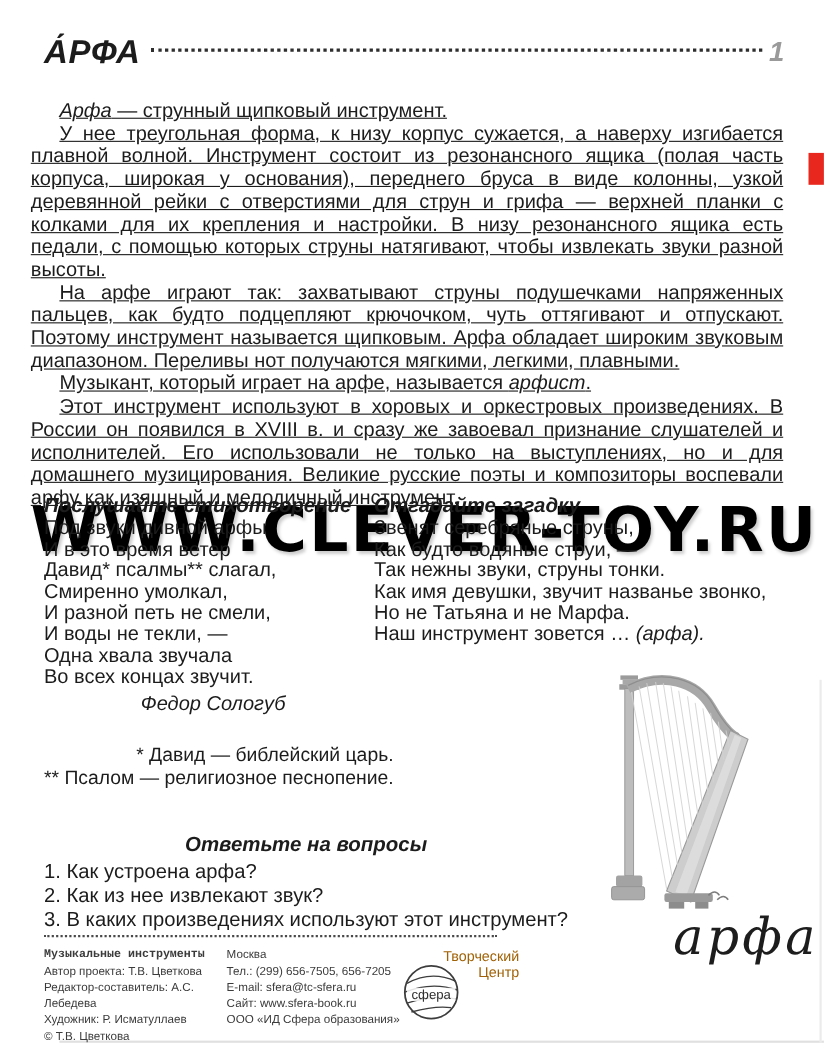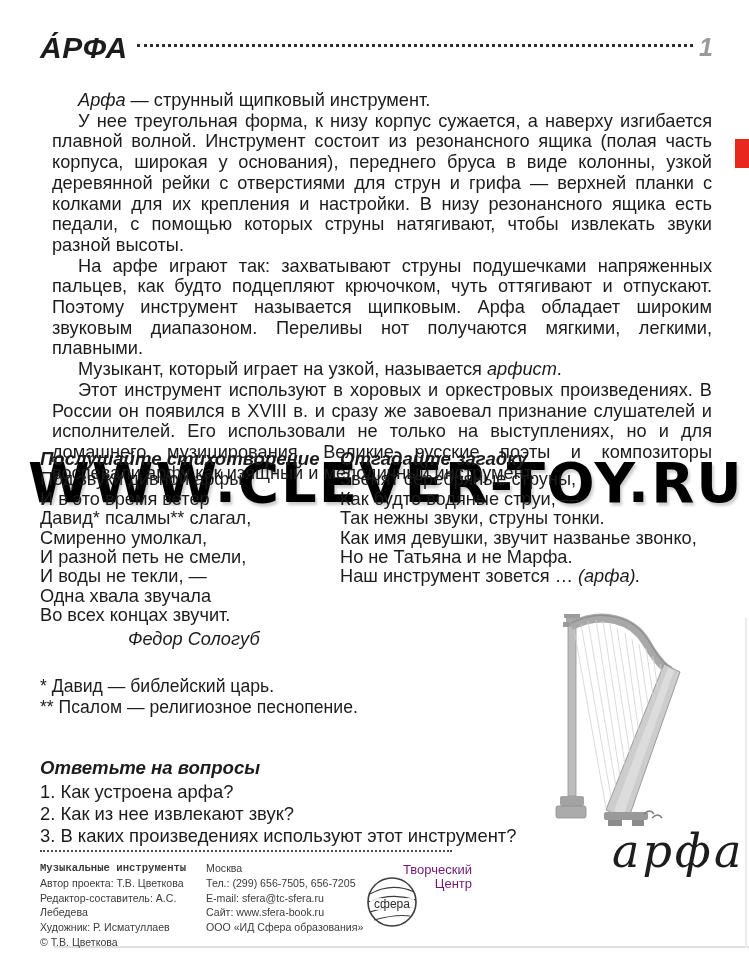--- a/index.html
+++ b/index.html
@@ -9,50 +9,50 @@
   
   .header{position:absolute;left:40px;right:36px;top:33px;display:flex;align-items:center;z-index:2;}
   .title{font-size:30px;font-style:italic;font-weight:bold;letter-spacing:.5px;margin:0;line-height:1;}
   .leader{flex:1;border-bottom:3px dotted #2e2e2e;margin:0 6px 5px 9px;height:0;}
   .pagenum{font-size:25px;font-style:italic;font-weight:bold;color:#9a9a9a;line-height:1;padding-bottom:1px;}
 
   
   .red-tab{position:absolute;right:0;top:139px;width:14px;height:29px;background:#e8281e;z-index:3;}
 
   
-  .article{position:absolute;left:52px;right:37px;top:90px;font-size:18.2px;line-height:20.7px;
-           text-align:justify;z-index:2;}
+  .article{position:absolute;left:28px;right:37px;top:90px;font-size:18.2px;line-height:20.7px;
+           text-align:justify;z-index:2;text-decoration:underline;}
   .para{margin:0;text-indent:26px;}
 
   
   .watermark{position:absolute;left:28px;top:450px;z-index:1;white-space:nowrap;
              font-family:"DejaVu Sans",sans-serif;font-weight:bold;font-size:56px;letter-spacing:2px;
              color:#000000;text-shadow:2px 3px 3px #cdcdcd,-1px -1px 0 #ffffff;}
 
   
   .columns{position:absolute;left:40px;right:30px;top:449px;display:flex;z-index:2;}
   .col{font-size:18.2px;line-height:19.4px;}
   .col-poem{width:300px;flex:none;}
   .col-riddle{flex:1;}
   .col-heading{font-size:18.6px;font-style:italic;font-weight:bold;margin:0 0 2px 0;}
   .poem-author{font-style:italic;margin-top:4px;padding-left:88px;}
 
   
-  .footnotes{position:absolute;left:40px;top:676px;font-size:17.6px;line-height:20.5px;z-index:2;}
+  .footnotes{position:absolute;left:40px;top:676px;font-size:17.6px;line-height:20.5px;z-index:2;text-align:right;}
 
   
   .questions{position:absolute;left:40px;top:757px;font-size:18.4px;line-height:22px;z-index:2;}
-  .q-heading{font-size:18.6px;font-style:italic;font-weight:bold;margin:0 0 2px 0;}
+  .q-heading{font-size:18.6px;font-style:italic;font-weight:bold;margin:0 0 2px 0;text-align:center;}
 
   
   .sep{position:absolute;left:40px;top:850px;width:412px;border-top:2px dotted #4a4a4a;z-index:2;}
   .footer{position:absolute;left:40px;top:861px;width:432px;display:grid;
           grid-template-columns:166px 158px 1fr;font-size:10.6px;line-height:14.8px;color:#3b3b3b;z-index:2;}
   .ftitle{font-weight:bold;font-family:Liberation Mono, monospace;}
-  .flogo{position:relative;text-align:right;font-size:13px;line-height:14px;padding-top:2px;color:#701a75;width:100px;justify-self:end;}
+  .flogo{position:relative;text-align:right;font-size:13px;line-height:14px;padding-top:2px;color:#a16207;width:100px;justify-self:end;}
   .globe{position:absolute;left:-8px;top:13px;}
 
   
   .harp{position:absolute;left:548px;top:612px;z-index:1;}
   .caption{position:absolute;left:612px;top:824px;z-index:2;font-family:"DejaVu Serif",serif;
            font-style:italic;font-size:46px;letter-spacing:3px;color:#1d1d1d;}
 
   
   .edge-bottom{position:absolute;left:54px;right:0;top:946px;height:2px;background:#e0e0e0;}
   .edge-right{position:absolute;right:2px;top:618px;width:2px;height:330px;background:#ebebeb;}
@@ -69,21 +69,21 @@
   <header class="header">
     <h1 class="title">А́РФА</h1>
     <div class="leader"></div>
     <div class="pagenum">1</div>
   </header>
 
   <section class="article">
     <p class="para"><i>Арфа</i><span> — струнный щипковый инструмент.</span></p>
     <p class="para">У нее треугольная форма, к низу корпус сужается, а наверху изгибается плавной волной. Инструмент состоит из резонансного ящика (полая часть корпуса, широкая у основания), переднего бруса в виде колонны, узкой деревянной рейки с отверстиями для струн и грифа — верхней планки с колками для их крепления и настройки. В низу резонансного ящика есть педали, с помощью которых струны натягивают, чтобы извлекать звуки разной высоты.</p>
     <p class="para">На арфе играют так: захватывают струны подушечками напряженных пальцев, как будто подцепляют крючочком, чуть оттягивают и отпускают. Поэтому инструмент называется щипковым. Арфа обладает широким звуковым диапазоном. Переливы нот получаются мягкими, легкими, плавными.</p>
-    <p class="para"><span>Музыкант, который играет на узкой, называется </span><i>арфист</i><span>.</span></p>
+    <p class="para"><span>Музыкант, который играет на арфе, называется </span><i>арфист</i><span>.</span></p>
     <p class="para">Этот инструмент используют в хоровых и оркестровых произведениях. В России он появился в XVIII в. и сразу же завоевал признание слушателей и исполнителей. Его использовали не только на выступлениях, но и для домашнего музицирования. Великие русские поэты и композиторы воспевали арфу как изящный и мелодичный инструмент.</p>
   </section>
 
   <section class="columns">
     <div class="col col-poem">
       <h2 class="col-heading">Послушайте стихотворение</h2>
       <div>Под звуки дивной арфы</div>
       <div>И в это время ветер</div>
       <div>Давид* псалмы** слагал,</div>
       <div>Смиренно умолкал,</div>

